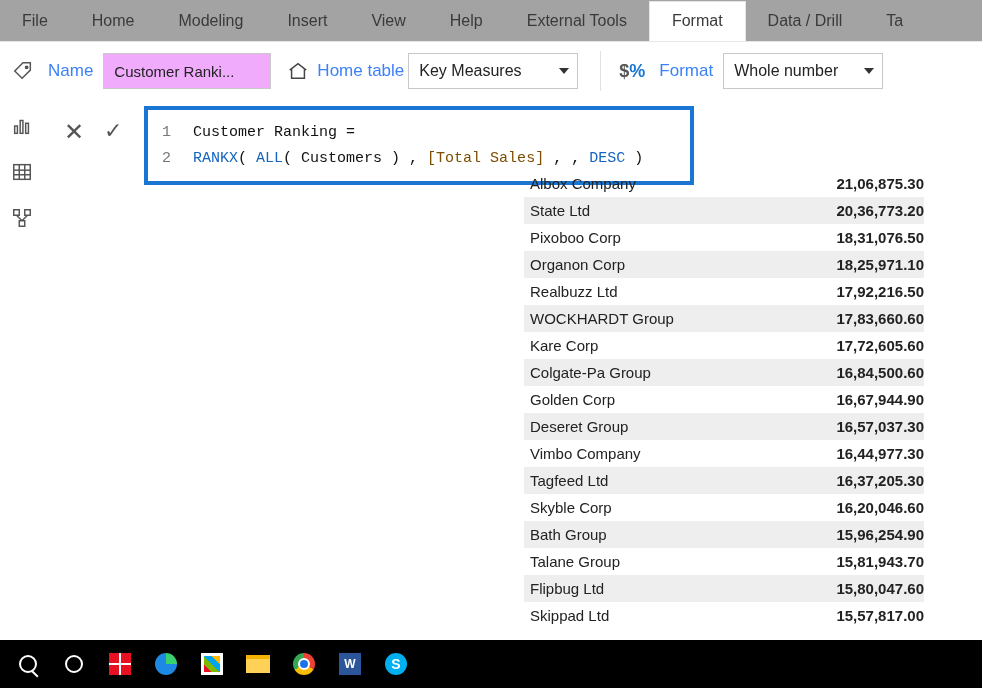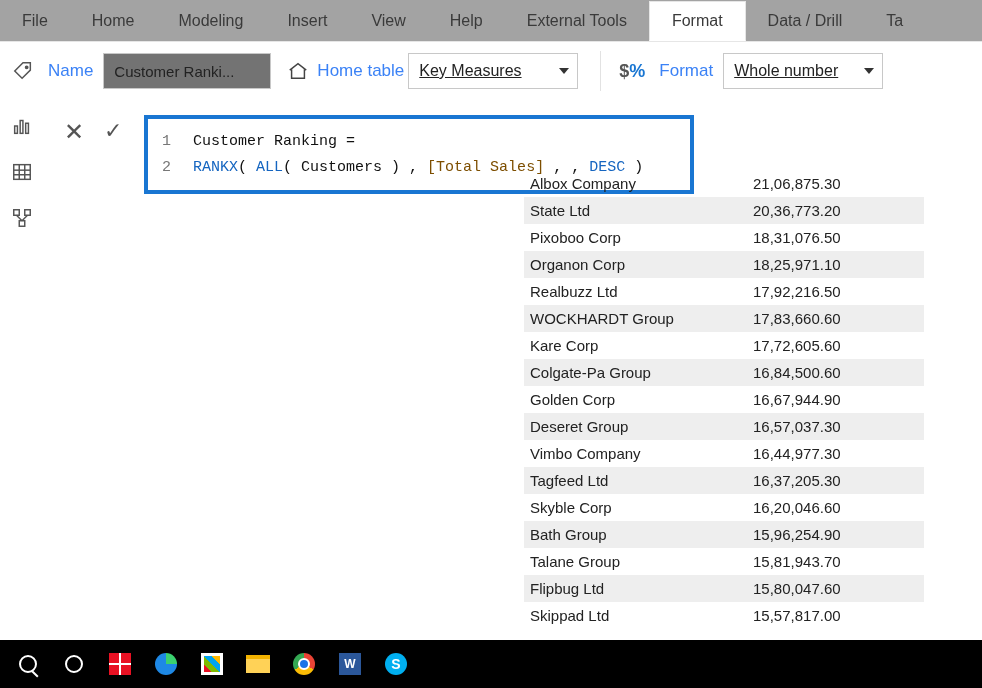--- a/index.html
+++ b/index.html
@@ -7,50 +7,50 @@
 
   
   .ribbon-tabs { display: flex; align-items: center; height: 42px; border-bottom: 1px solid #e6e6e6; background: #a3a3a3; }
   .ribbon-tabs .tab { padding: 10px 22px; font-size: 16px; color: #3a3a3a; cursor: pointer; }
   .ribbon-tabs .tab.active { background: #fff; border: 1px solid #e6e6e6; border-bottom: 1px solid #fff; margin-bottom: -1px; }
 
   
   .prop-row { display: flex; align-items: center; height: 58px; padding: 0 12px 0 12px; gap: 10px; }
   .tag-icon { width: 22px; height: 22px; color: #555; display: inline-flex; align-items: center; justify-content: center; }
   .prop-label { font-size: 17px; color: #3b82f6; margin-left: 4px; }
-  .name-input { width: 168px; height: 36px; border: 1px solid #c8c8c8; padding: 8px 10px; font-size: 15px; color: #222; background: #737373; }
+  .name-input { width: 168px; height: 36px; border: 1px solid #c8c8c8; padding: 8px 10px; font-size: 15px; color: #222; background: #f0abfc; }
   .home-table-seg { display: flex; align-items: center; gap: 4px; margin-left: 6px; }
   .home-icon { width: 22px; height: 22px; color: #444; display:inline-flex; }
-  .select { height: 36px; border: 1px solid #c8c8c8; padding: 0 28px 0 10px; font-size: 16px; color: #222; background: #fff; position: relative; display:flex; align-items:center; cursor:pointer;text-decoration:underline; }
+  .select { height: 36px; border: 1px solid #c8c8c8; padding: 0 28px 0 10px; font-size: 16px; color: #222; background: #fff; position: relative; display:flex; align-items:center; cursor:pointer; }
   .select::after { content:""; position:absolute; right:8px; top:50%; width:0;height:0;border-left:5px solid transparent;border-right:5px solid transparent;border-top:6px solid #333; transform:translateY(-50%); }
   .vline { width: 1px; height: 40px; background: #e2e2e2; margin: 0 8px 0 12px; }
   .fmt-icon { font-weight: bold; color: #666; font-size: 18px; display:inline-flex; align-items:center; }
 
   
   .left-rail { position: absolute; left: 0; top: 100px; width: 44px; display: flex; flex-direction: column; gap: 22px; padding-top: 14px; align-items: center; color: #555; }
   .left-rail .ic { width: 24px; height: 24px; cursor: pointer; display:flex; align-items:center; justify-content:center; }
 
   
   .workspace { position: absolute; left: 54px; top: 100px; right: 0; bottom: 48px; }
   .fx-actions { position: absolute; left: 10px; top: 18px; display: flex; gap: 20px; }
   .fx-actions .x { font-size: 24px; color: #555; cursor:pointer; }
   .fx-actions .chk { font-size: 22px; color: #555; cursor:pointer; }
-  .code-box { position: absolute; left: 90px; top: 15px; width: 550px; border: 4px solid #1976d2; padding: 10px 14px; background: #fff; font-family: Consolas, "Courier New", monospace; font-size: 15px; line-height: 1.7; }
+  .code-box { position: absolute; left: 90px; top: 6px; width: 550px; border: 4px solid #1976d2; padding: 10px 14px; background: #fff; font-family: Consolas, "Courier New", monospace; font-size: 15px; line-height: 1.7; }
   .lineno { display:inline-block; width: 14px; color: #777; margin-right: 8px; }
   .code-black { color: #111; }
   .kw { color: #1565c0; }
   .fn { color: #1565c0; }
   .col { color: #7d4e00; }
 
   
   .data-table { position: absolute; left: 470px; top: 70px; width: 400px; }
   .row { display: flex; height: 27px; align-items: center; font-size: 15px; }
   .row.alt { background: #eeeeee; }
   .cell-name { width: 225px; padding-left: 6px; color: #222; }
-  .cell-val { flex: 1; text-align: left; padding-left: 4px; color: #222; }
+  .cell-val { flex: 1; text-align: right; padding-left: 4px; color: #222; font-weight: bold; }
 
   
   .taskbar { position: absolute; left: 0; right: 0; bottom: 0; height: 48px; background: #000; display: flex; align-items: center; padding: 0 8px; gap: 6px; }
   .taskbar .tb-item { width: 40px; height: 40px; display:flex; align-items:center; justify-content:center; cursor:pointer; }
   .tb-search { width:18px;height:18px;border:2px solid #fff;border-radius:50%; position:relative; }
   .tb-search::after { content:"";position:absolute;width:8px;height:2px;background:#fff;bottom:-4px;right:-4px;transform:rotate(45deg); }
   .tb-circle { width:18px;height:18px;border:2px solid #fff;border-radius:50%; }
   .tb-gift { width:22px;height:22px;background:#e81123;position:relative; }
   .tb-gift::before { content:"";position:absolute;left:0;right:0;top:50%;height:2px;background:#fff;transform:translateY(-50%);}
   .tb-gift::after { content:"";position:absolute;top:0;bottom:0;left:50%;width:2px;background:#fff;transform:translateX(-50%);}

